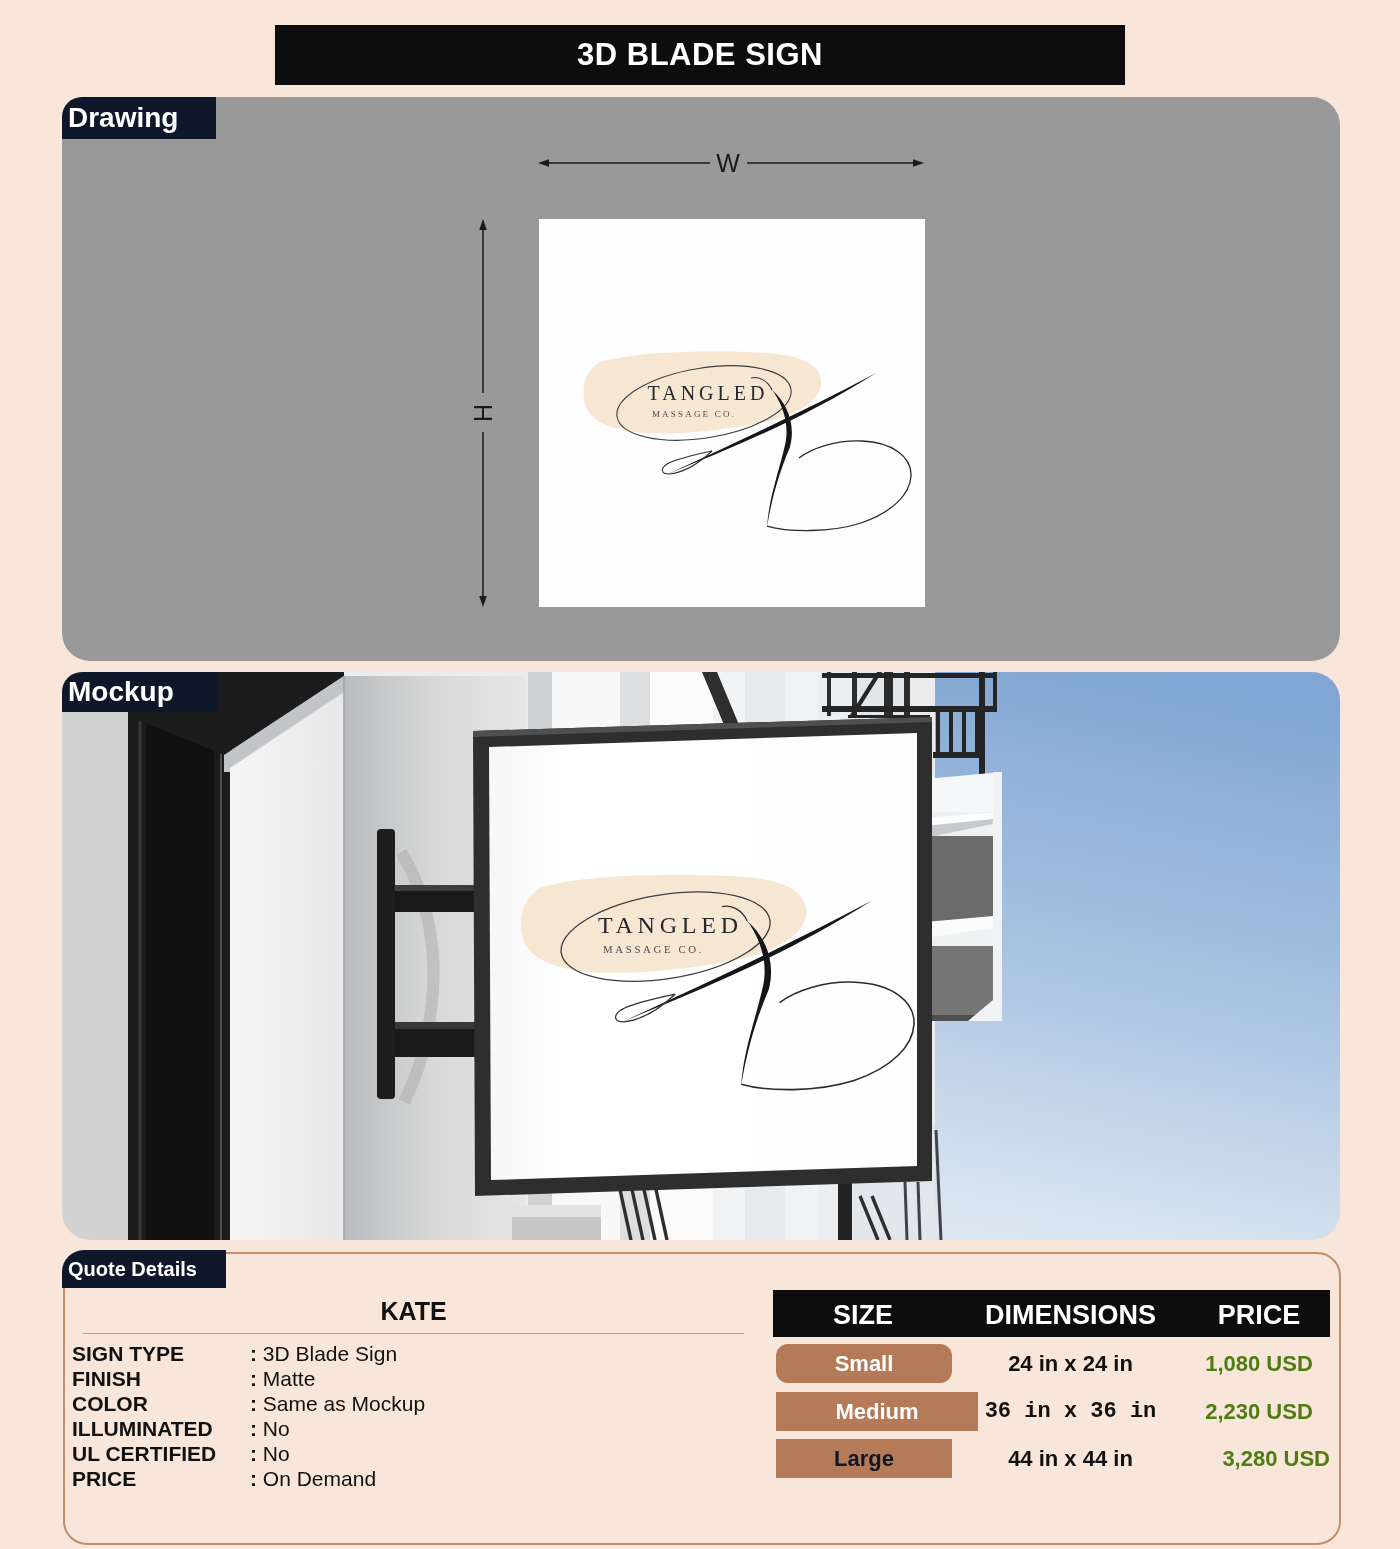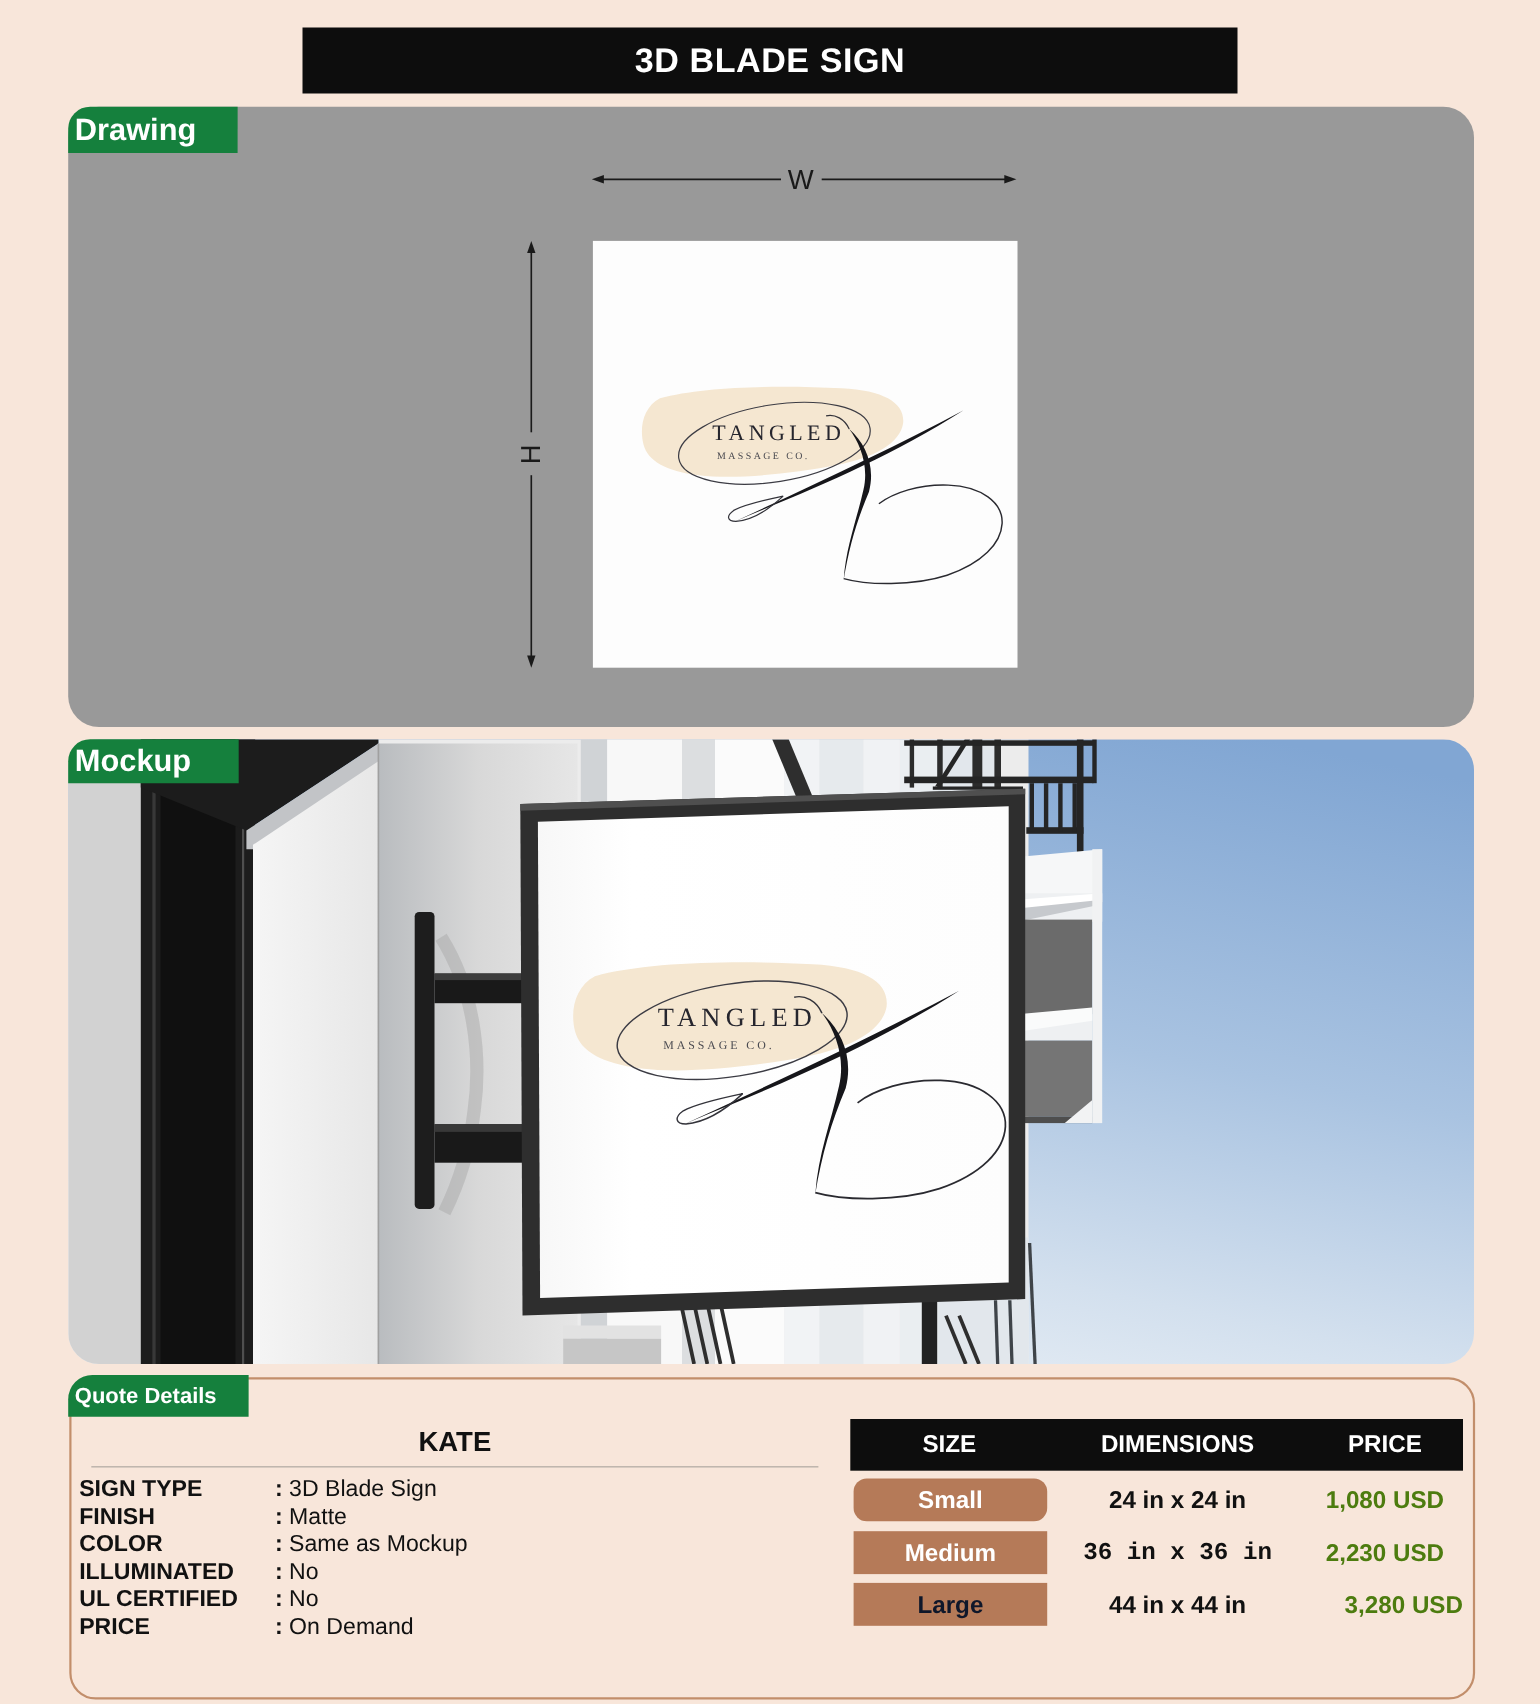--- a/index.html
+++ b/index.html
@@ -1,18 +1,18 @@
 <!DOCTYPE html>
 <html><head>
 <meta charset="utf-8">
 <style>
   html,body{margin:0;padding:0;}
   body{width:1400px;height:1549px;background:#f8e6da;font-family:"Liberation Sans",sans-serif;position:relative;overflow:hidden;}
   .abs{position:absolute;}
-  .label{background:#15803d;color:#fff;font-weight:bold;font-size:28px;border-top-left-radius:20px;display:flex;align-items:center;padding-left:6px;box-sizing:border-box;}
+  .label{background:#0f172a;color:#fff;font-weight:bold;font-size:28px;border-top-left-radius:20px;display:flex;align-items:center;padding-left:6px;box-sizing:border-box;}
 </style>
 </head>
 <body>
 
 <div class="abs" style="left:275px;top:25px;width:850px;height:60px;background:#0d0d0d;color:#fff;font-weight:bold;font-size:31px;letter-spacing:0.5px;text-align:center;line-height:60px;">3D BLADE SIGN</div>
 
 <div class="abs" style="left:62px;top:97px;width:1278px;height:564px;background:#999999;border-radius:28px;"></div>
 
 <svg class="abs" style="left:62px;top:97px;" width="1278" height="564" viewBox="62 97 1278 564">
   <defs>
@@ -213,29 +213,29 @@
 
 <div class="abs" style="left:72px;top:1341px;font-size:21px;color:#111;line-height:25px;">
   <div><b style="display:inline-block;width:178px;">SIGN TYPE</b><b>:</b> 3D Blade Sign</div>
   <div><b style="display:inline-block;width:178px;">FINISH</b><b>:</b> Matte</div>
   <div><b style="display:inline-block;width:178px;">COLOR</b><b>:</b> Same as Mockup</div>
   <div><b style="display:inline-block;width:178px;">ILLUMINATED</b><b>:</b> No</div>
   <div><b style="display:inline-block;width:178px;">UL CERTIFIED</b><b>:</b> No</div>
   <div><b style="display:inline-block;width:178px;">PRICE</b><b>:</b> On Demand</div>
 </div>
 
-<div class="abs" style="left:773px;top:1290px;width:557px;height:47px;background:#0d0d0d;color:#fff;font-weight:bold;font-size:22px;">
+<div class="abs" style="left:773px;top:1290px;width:557px;height:47px;background:#0d0d0d;color:#fff;font-weight:bold;font-size:27px;">
   <span class="abs" style="left:0;width:180px;text-align:center;top:10px;">SIZE</span>
   <span class="abs" style="left:180px;width:235px;text-align:center;top:10px;">DIMENSIONS</span>
   <span class="abs" style="left:415px;width:142px;text-align:center;top:10px;">PRICE</span>
 </div>
 
 <div class="abs" style="left:776px;top:1344px;width:176px;height:39px;background:#b57a58;color:#fff;font-weight:bold;font-size:22px;text-align:center;line-height:39px;border-radius:12px;">Small</div>
 
-<div class="abs" style="left:776px;top:1392px;width:176px;height:39px;background:#b57a58;color:#fff;font-weight:bold;font-size:22px;text-align:center;line-height:39px;">Medium</div>
+<div class="abs" style="left:776px;top:1392px;width:202px;height:39px;background:#b57a58;color:#fff;font-weight:bold;font-size:22px;text-align:center;line-height:39px;">Medium</div>
 
 <div class="abs" style="left:776px;top:1439px;width:176px;height:39px;background:#b57a58;color:#0f172a;font-weight:bold;font-size:22px;text-align:center;line-height:39px;">Large</div>
 
 <div class="abs" style="left:953px;top:1344px;width:235px;font-weight:bold;font-size:22px;color:#111;text-align:center;">
   <div style="height:48px;line-height:39px;">24 in x 24 in</div>
   <div style="height:47px;line-height:39px;font-family:Liberation Mono, monospace;">36 in x 36 in</div>
   <div style="height:47px;line-height:39px;">44 in x 44 in</div>
 </div>
 
 <div class="abs" style="left:1188px;top:1344px;width:142px;font-weight:bold;font-size:22px;color:#4d7c0f;text-align:center;">

